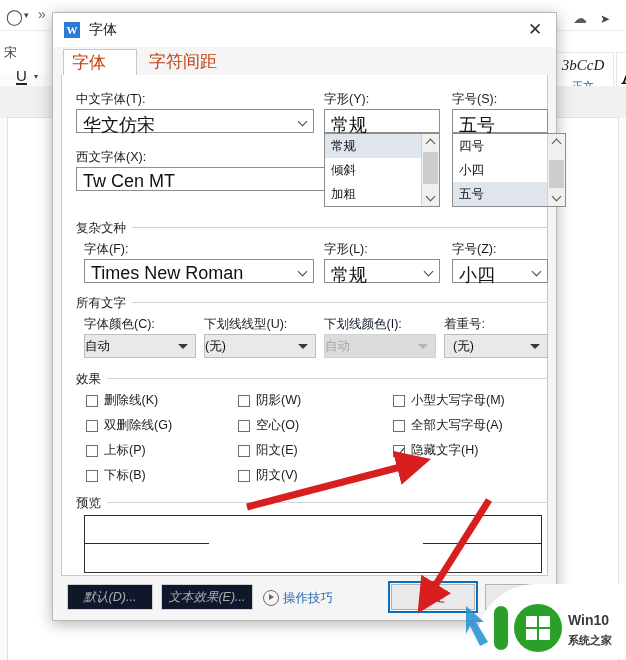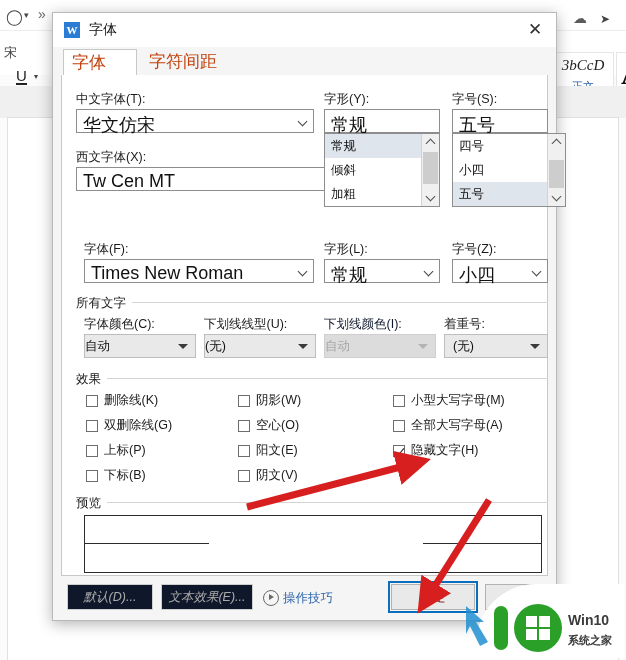--- a/index.html
+++ b/index.html
@@ -212,20 +212,24 @@
         <div class="sbtn up">
             <i></i>
           </div>
         <div class="sthumb" style="top:26px;height:28px;"></div>
         <div class="sbtn dn">
             <i></i>
           </div>
       </div>
     </div>
 
+    <div class="grp" style="left:14px;top:145px;width:472px;height:14px;">
+      <div class="gline"></div>
+      <div class="gtitle">复杂文种</div>
+    </div>
     <div class="lbl" style="left:22px;top:166px;">字体(F):</div>
     <div class="combo" style="left:22px;top:184px;width:230px;">
       <span class="txt">Times New Roman</span>
       <span class="arr"></span>
     </div>
     <div class="lbl" style="left:262px;top:166px;">字形(L):</div>
     <div class="combo" style="left:262px;top:184px;width:116px;">
       <span class="txt">常规</span>
       <span class="arr"></span>
     </div>

